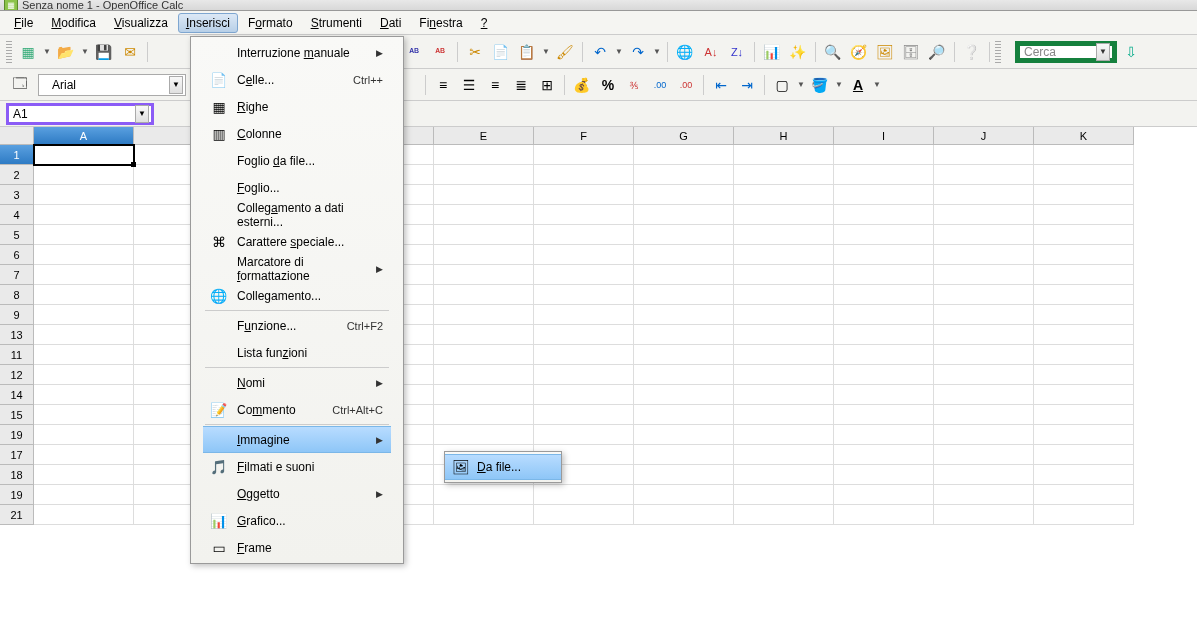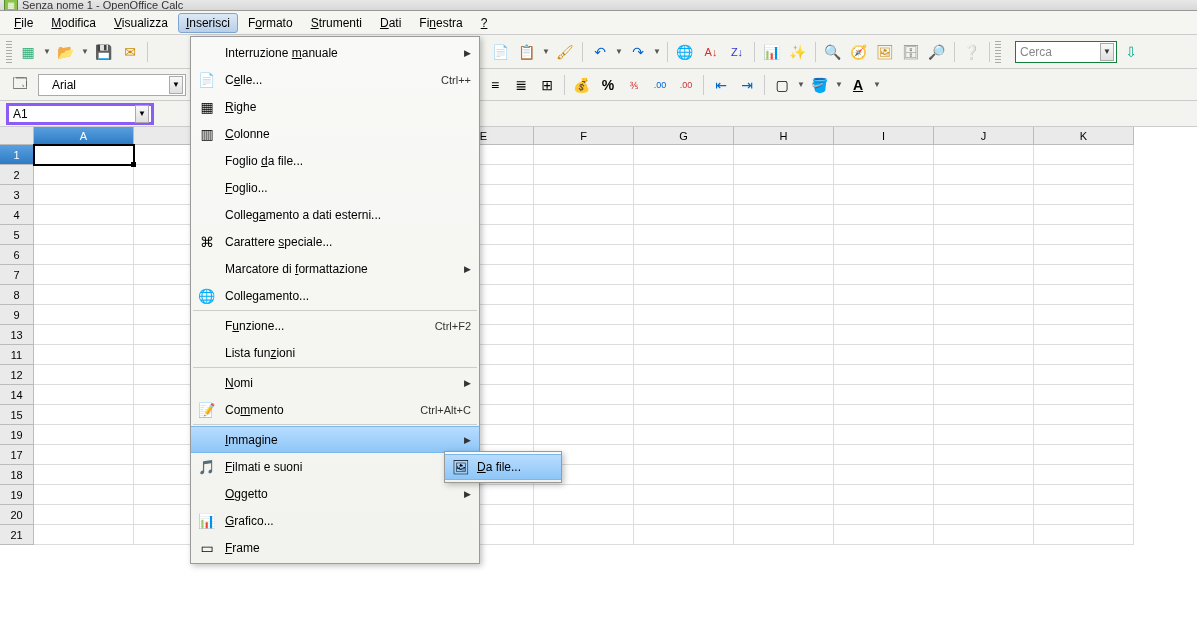--- a/index.html
+++ b/index.html
@@ -16,41 +16,41 @@
 .toolbar { height: 34px; background: #f3f3f0; border-bottom: 1px solid #ccc; display: flex; align-items: center; padding-left: 6px; gap: 2px; }
 .toolbar .grip { width: 6px; height: 22px; background: repeating-linear-gradient(to bottom, #aaa 0 1px, transparent 1px 3px); margin-right: 2px; }
 .tb-btn { width: 24px; height: 24px; display: inline-flex; align-items: center; justify-content: center; border: 1px solid transparent; border-radius: 2px; font-size: 14px; }
 .tb-sep { width: 1px; height: 20px; background: #ccc; margin: 0 3px; }
 .tb-dd { width: 10px; font-size: 8px; color: #555; display: inline-flex; align-items: center; justify-content: center; }
 
 .toolbar2 { height: 32px; background: #f3f3f0; border-bottom: 1px solid #ccc; display: flex; align-items: center; padding-left: 6px; gap: 2px; }
 .font-name-box { width: 148px; height: 22px; border: 1px solid #aaa; background: #fff; display: flex; align-items: center; padding: 0 13px; margin-left: 4px; position: relative; }
 .font-name-box .dd { position: absolute; right: 2px; width: 14px; height: 18px; background: linear-gradient(#f8f8f8,#e0e0e0); border: 1px solid #aaa; display: flex; align-items: center; justify-content: center; font-size: 8px; }
 
-.search-box { width: 102px; height: 22px; border: 1px solid #15803d; background: #fff; display: flex; align-items: center; padding: 0 4px; color: #888; margin-left: 10px; position: relative; }
+.search-box { width: 102px; height: 22px; border: 5px solid #15803d; background: #fff; display: flex; align-items: center; padding: 0 4px; color: #888; margin-left: 10px; position: relative; }
 .search-box .dd { position: absolute; right: 2px; width: 14px; height: 18px; background: linear-gradient(#f8f8f8,#e0e0e0); border: 1px solid #aaa; display: flex; align-items: center; justify-content: center; font-size: 8px; color: #333; }
 
 .cell-ref-bar { height: 26px; background: #f3f3f0; border-bottom: 1px solid #ccc; display: flex; align-items: center; padding-left: 6px; gap: 4px; }
 .cell-ref-box { width: 148px; height: 22px; border: 3px solid #8b5cf6; background: #fff; display: flex; align-items: center; padding: 0 4px; position: relative; }
 .cell-ref-box .dd { position: absolute; right: 2px; width: 14px; height: 18px; background: linear-gradient(#f8f8f8,#e0e0e0); border: 1px solid #aaa; display: flex; align-items: center; justify-content: center; font-size: 8px; }
 
 .spreadsheet { position: relative; }
 .col-headers { display: flex; height: 18px; }
 .corner { width: 34px; height: 18px; background: #eaeaea; border-right: 1px solid #bbb; border-bottom: 1px solid #bbb; }
 .col-h { width: 100px; height: 18px; background: #eaeaea; border-right: 1px solid #bbb; border-bottom: 1px solid #bbb; display: flex; align-items: center; justify-content: center; font-size: 11px; }
 .col-h.sel { background: linear-gradient(#5aa0e0,#2e7bc4); color: #fff; }
 .row { display: flex; height: 20px; }
 .row-h { width: 34px; height: 20px; background: #eaeaea; border-right: 1px solid #bbb; border-bottom: 1px solid #bbb; display: flex; align-items: center; justify-content: center; font-size: 11px; }
 .row-h.sel { background: linear-gradient(#5aa0e0,#2e7bc4); color: #fff; }
 .cell { width: 100px; height: 20px; border-right: 1px solid #ddd; border-bottom: 1px solid #ddd; background: #fff; }
 .cell.sel { outline: 2px solid #000; outline-offset: -1px; position: relative; }
 .cell.sel::after { content: ""; position: absolute; right: -3px; bottom: -3px; width: 5px; height: 5px; background: #000; }
 
 
-.dropdown { position: absolute; top: 36px; left: 190px; width: 290px; background: linear-gradient(#f9f9f7,#f2f2ee); border: 1px solid #9a9a9a; box-shadow: 2px 2px 6px rgba(0,0,0,0.25); z-index: 100; padding: 2px 0; }
+.dropdown { position: absolute; top: 36px; left: 190px; width: 214px; background: linear-gradient(#f9f9f7,#f2f2ee); border: 1px solid #9a9a9a; box-shadow: 2px 2px 6px rgba(0,0,0,0.25); z-index: 100; padding: 2px 12px; }
 .dropdown .mi { display: flex; align-items: center; height: 27px; padding: 0 8px 0 4px; font-size: 12px; position: relative; }
 .dropdown .mi.highlight { background: linear-gradient(#b8dcff,#8ec6f7); border-top: 1px solid #7bb7e8; border-bottom: 1px solid #7bb7e8; height: 27px; }
 .dropdown .mi .ico { width: 24px; height: 20px; display: inline-flex; align-items: center; justify-content: center; margin-right: 6px; font-size: 14px; }
 .dropdown .mi .lbl { flex: 1; }
 .dropdown .mi .sc { color: #333; font-size: 11px; margin-left: 10px; }
 .dropdown .mi .arrow { font-size: 9px; color: #333; }
 .dropdown .sep { height: 1px; background: #ccc; margin: 1px 2px; }
 .dropdown .mi u { text-decoration: underline; }
 
 
@@ -435,34 +435,20 @@
       <div class="cell"></div>
       <div class="cell"></div>
       <div class="cell"></div>
       <div class="cell"></div>
       <div class="cell"></div>
       <div class="cell"></div>
       <div class="cell"></div>
       <div class="cell"></div>
     </div>
     <div class="row">
-      <div class="row-h">20</div>
-      <div class="cell"></div>
-      <div class="cell"></div>
-      <div class="cell"></div>
-      <div class="cell"></div>
-      <div class="cell"></div>
-      <div class="cell"></div>
-      <div class="cell"></div>
-      <div class="cell"></div>
-      <div class="cell"></div>
-      <div class="cell"></div>
-      <div class="cell"></div>
-    </div>
-    <div class="row">
       <div class="row-h">21</div>
       <div class="cell"></div>
       <div class="cell"></div>
       <div class="cell"></div>
       <div class="cell"></div>
       <div class="cell"></div>
       <div class="cell"></div>
       <div class="cell"></div>
       <div class="cell"></div>
       <div class="cell"></div>

